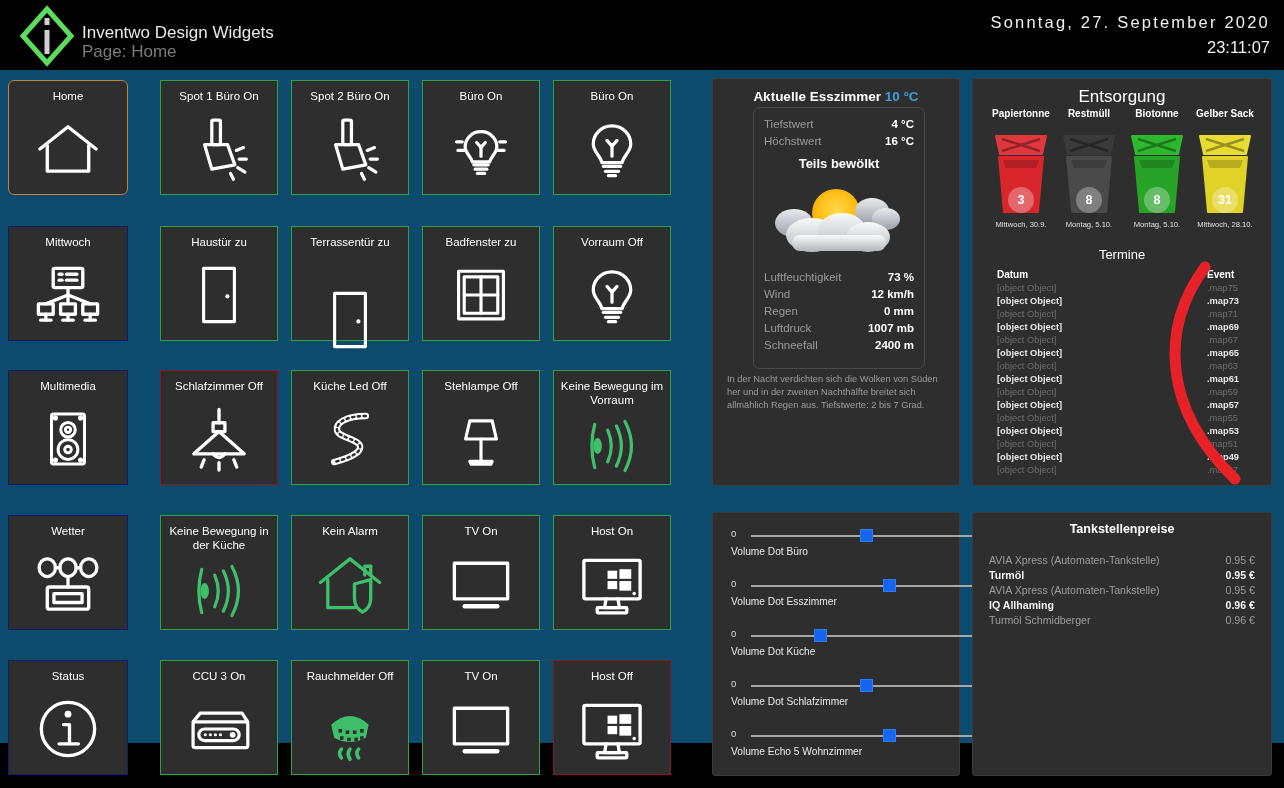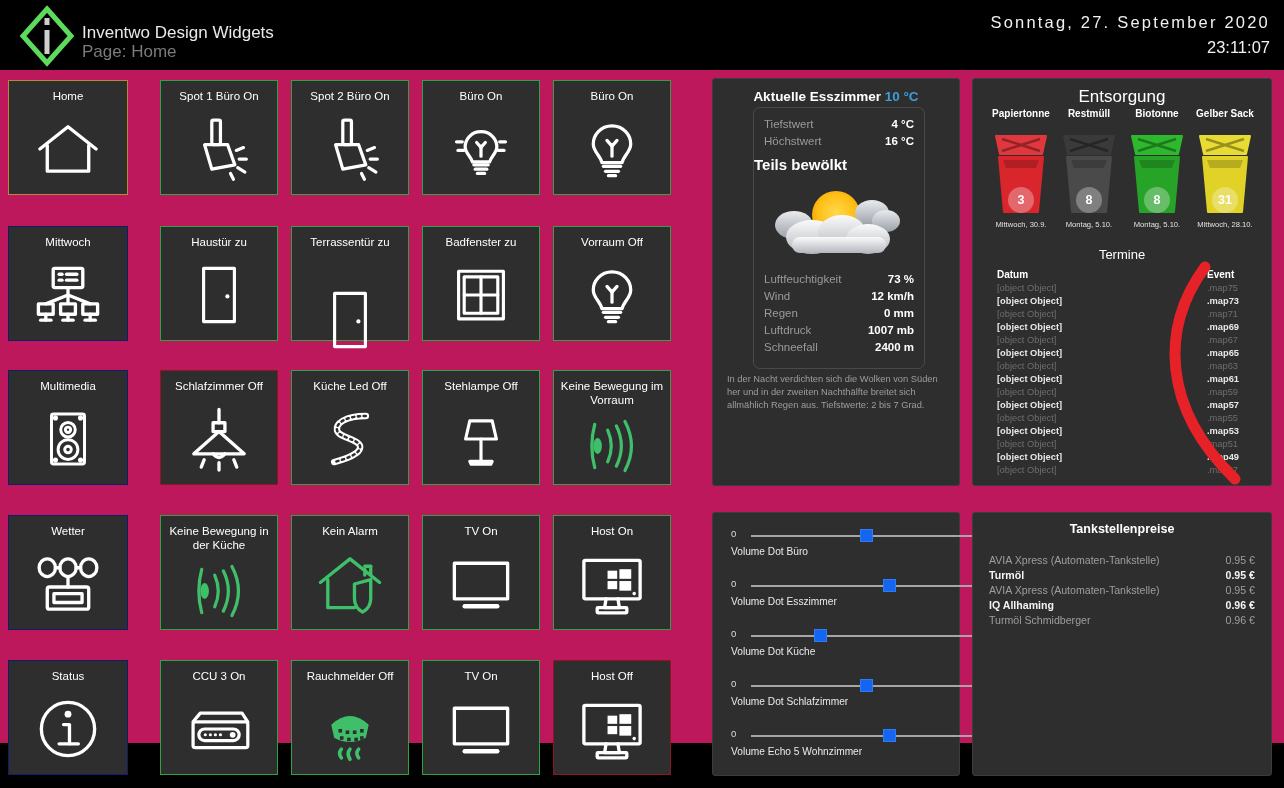--- a/index.html
+++ b/index.html
@@ -2,21 +2,21 @@
 <html><head>
 <meta charset="utf-8">
 <style>
   * { box-sizing: border-box; margin: 0; padding: 0; }
   html, body {
     width: 1284px; height: 788px;
     background: #000;
     font-family: "Liberation Sans", sans-serif;
     overflow: hidden;
   }
-  #app { position: relative; width: 1284px; height: 743px; background: #be185d; }
+  #app { position: relative; width: 1284px; height: 743px; background: #0c4a6e; }
 
   
   #header { position: absolute; left: 0; top: 0; width: 1284px; height: 70px; background: #000; }
   #logo-wrap { position: absolute; left: 16px; top: 5px; width: 62px; height: 62px; }
   #title-block { position: absolute; left: 82px; top: 23px; }
   #app-title { font-size: 17px; color: #e9e9e9; line-height: 20px; }
   #page-sub { font-size: 17px; color: #7b7b7b; line-height: 15px; margin-top: 1px; }
   #datetime { position: absolute; right: 14px; top: 12px; text-align: right; }
   #date-line { font-size: 16.5px; color: #f0f0f0; letter-spacing: 2.2px; line-height: 21px; }
   #time-line { font-size: 16.5px; color: #f0f0f0; line-height: 22px; margin-top: 3px; }
@@ -50,21 +50,21 @@
   
   #weather-head { position: absolute; left: 0; top: 10px; width: 100%; text-align: center;
                   font-size: 13.5px; font-weight: bold; color: #fff; }
   #weather-head .temp { color: #3a9fd8; font-weight: bold; }
   #weather-box { position: absolute; left: 40px; top: 28px; width: 172px; height: 262px;
                  border: 1px solid #4a4a4a; border-radius: 7px; }
   .wrow { display: flex; justify-content: space-between; align-items: baseline;
           padding: 0 10px; font-size: 11.5px; line-height: 17px; }
   .wrow .k { color: #9a9a9a; }
   .wrow .v { color: #fff; font-weight: bold; }
-  #weather-cond { text-align: left; font-size: 15px; color: #fff; font-weight: bold;
+  #weather-cond { text-align: center; font-size: 13px; color: #fff; font-weight: bold;
                   margin-top: 6px; }
   #weather-art { height: 98px; display: flex; align-items: center; justify-content: center; }
   #weather-desc { position: absolute; left: 14px; top: 294px; width: 218px;
                   font-size: 9.3px; color: #9d9d9d; line-height: 13px; }
 
   
   .bin-col { position: absolute; width: 68px; text-align: center; }
   .bin-name { font-size: 10px; color: #fff; font-weight: bold; line-height: 13px; }
   .bin-date { font-size: 7.6px; color: #e2e2e2; line-height: 11px; margin-top: 3px; }
   .bin-art { position: relative; height: 92px; margin-top: 4px; }
@@ -122,21 +122,21 @@
       <div id="app-title">Inventwo Design Widgets</div>
       <div id="page-sub">Page: Home</div>
     </div>
     <div id="datetime">
       <div id="date-line">Sonntag, 27. September 2020</div>
       <div id="time-line">23:11:07</div>
     </div>
   </div>
 
   <div id="sidebar">
-      <div class="tile" style="left: 8px; top: 80px; width: 120px; height: 115px; border-color: rgb(184, 133, 58);">
+      <div class="tile" style="left: 8px; top: 80px; width: 120px; height: 115px; border-color: rgb(184, 133, 58); border-radius: 6px;">
         <div class="tile-label">Home</div>
      <div class="tile-icon">
           <svg width="74" height="74" viewBox="0 0 100 100" fill="none" stroke="#ffffff" stroke-width="4.5" stroke-linecap="round" stroke-linejoin="round">
             <path d="M12 50 L50 20 L88 50"></path>
             <path d="M22 45 V80 H78 V45"></path>
           </svg>
         </div>
       </div>
       <div class="tile" style="left: 8px; top: 226px; width: 120px; height: 115px; border-color: rgb(20, 26, 110);">
         <div class="tile-label">Mittwoch</div>

